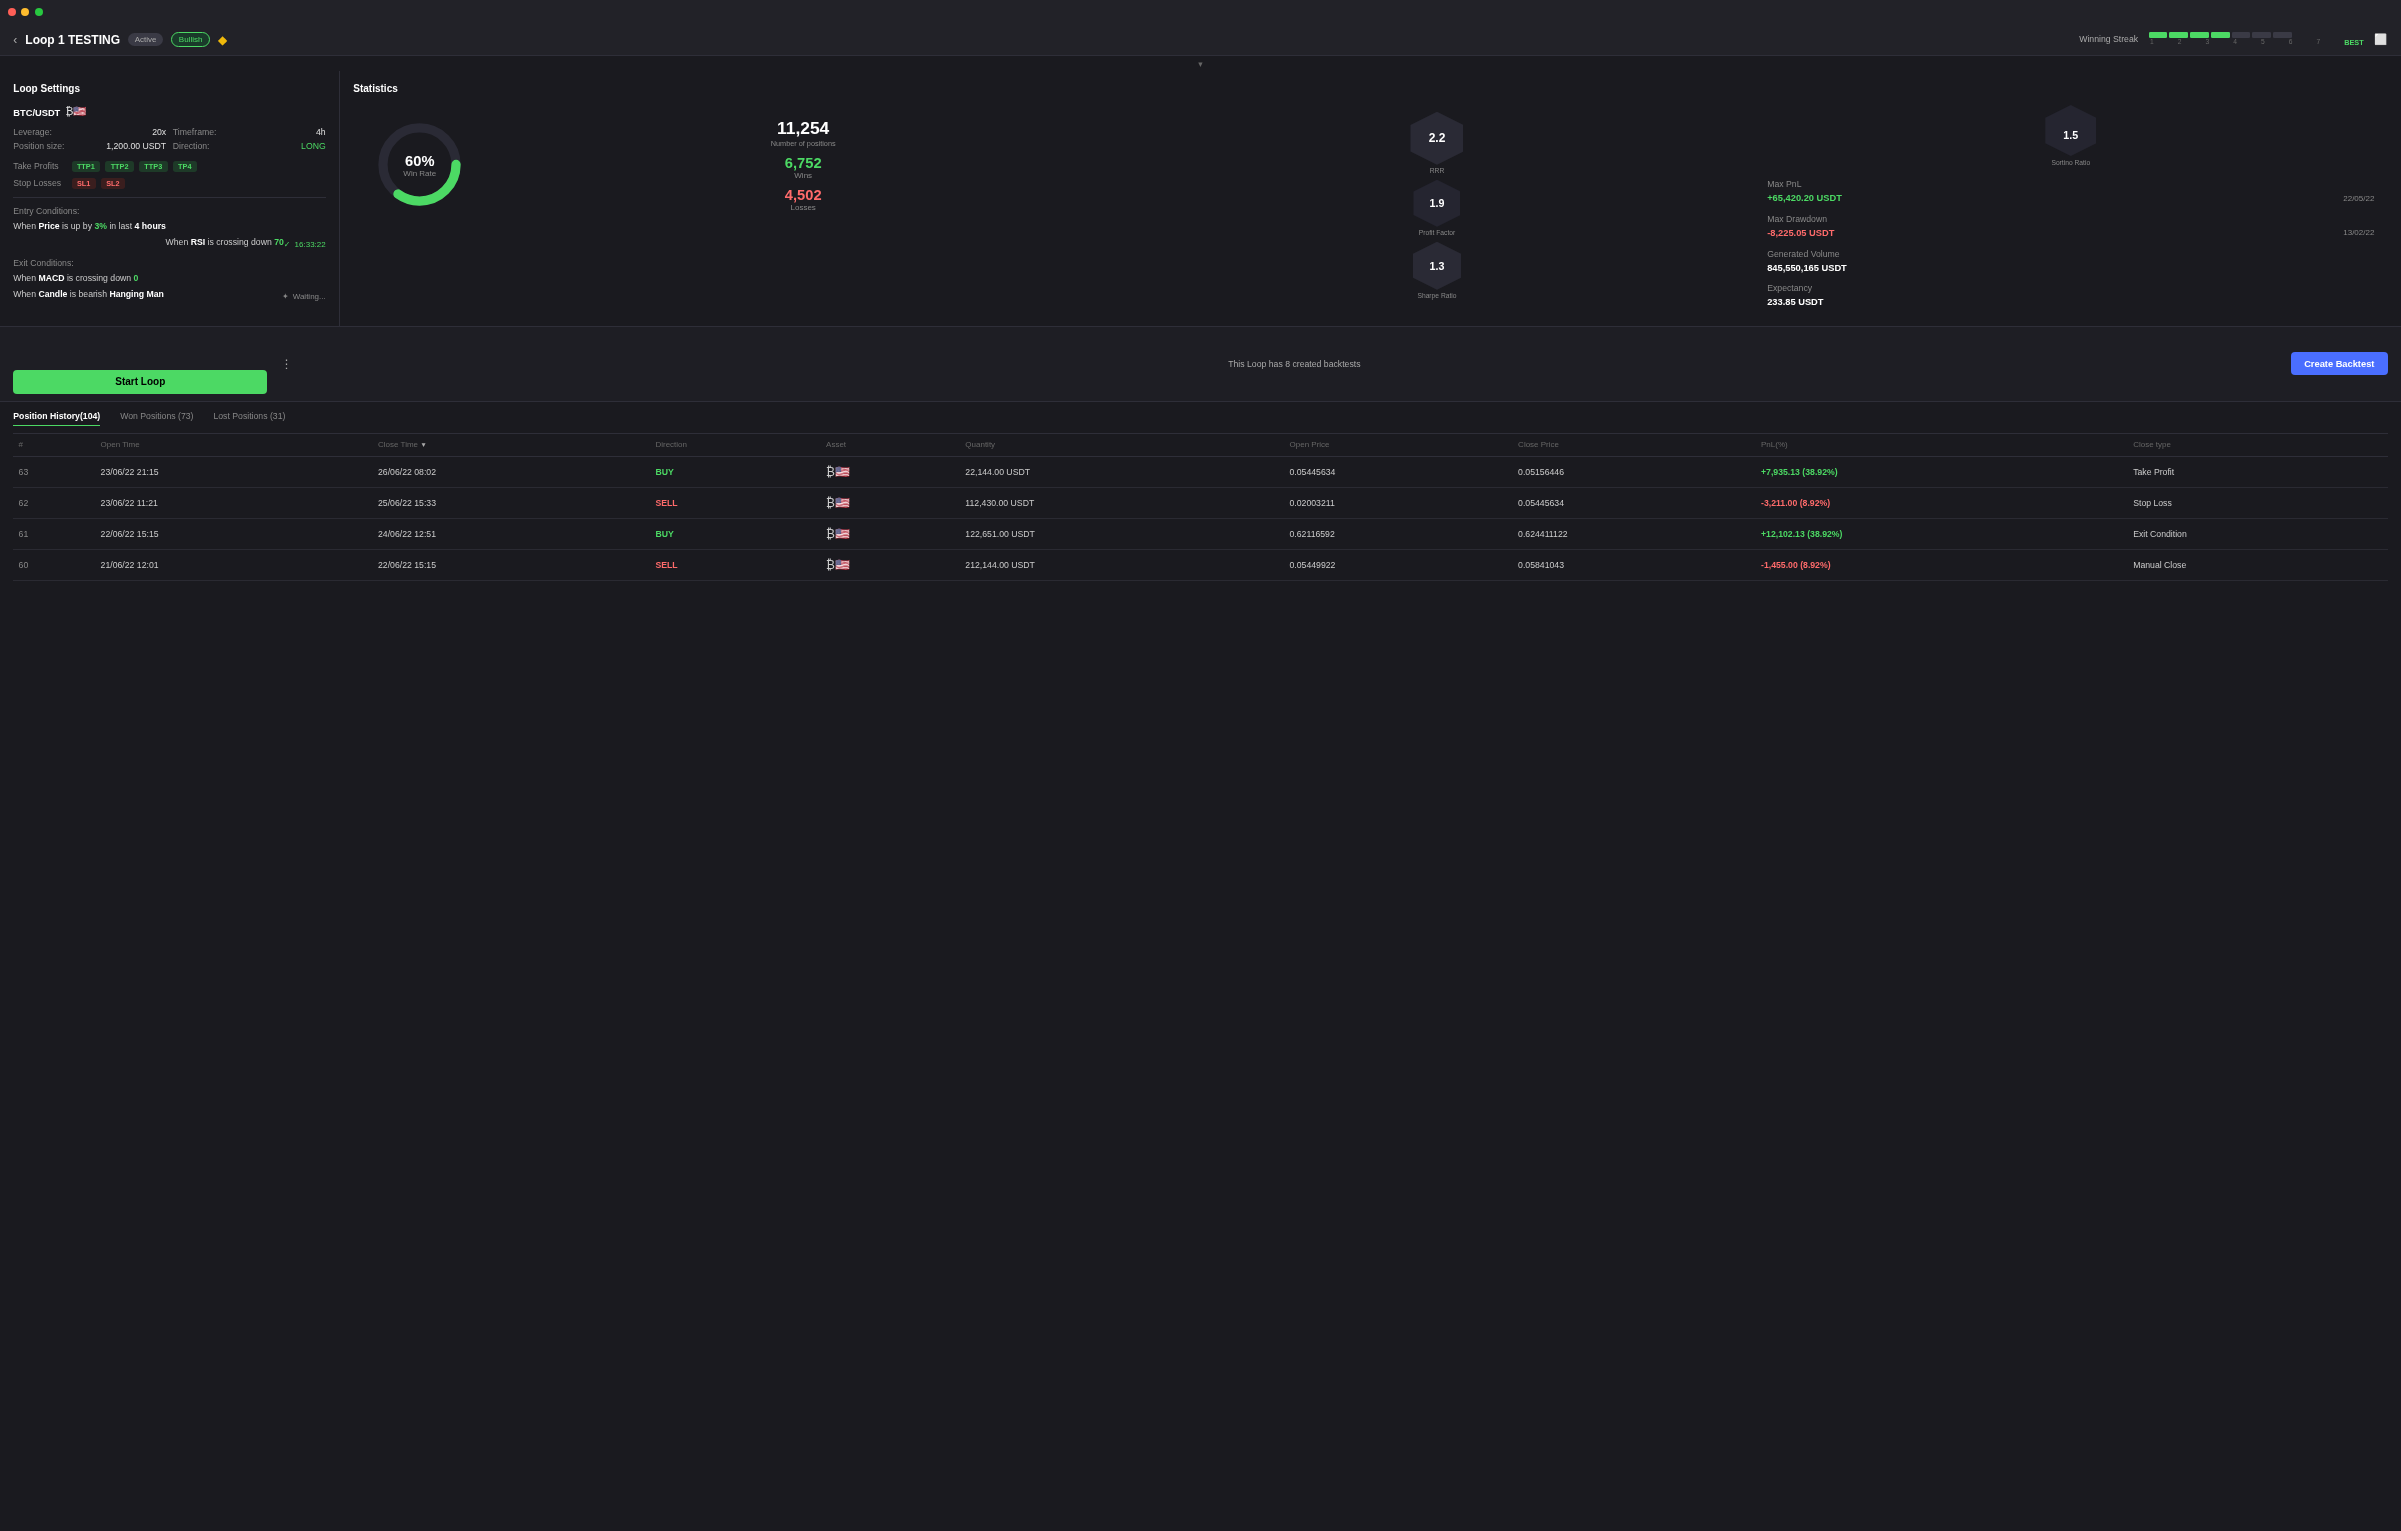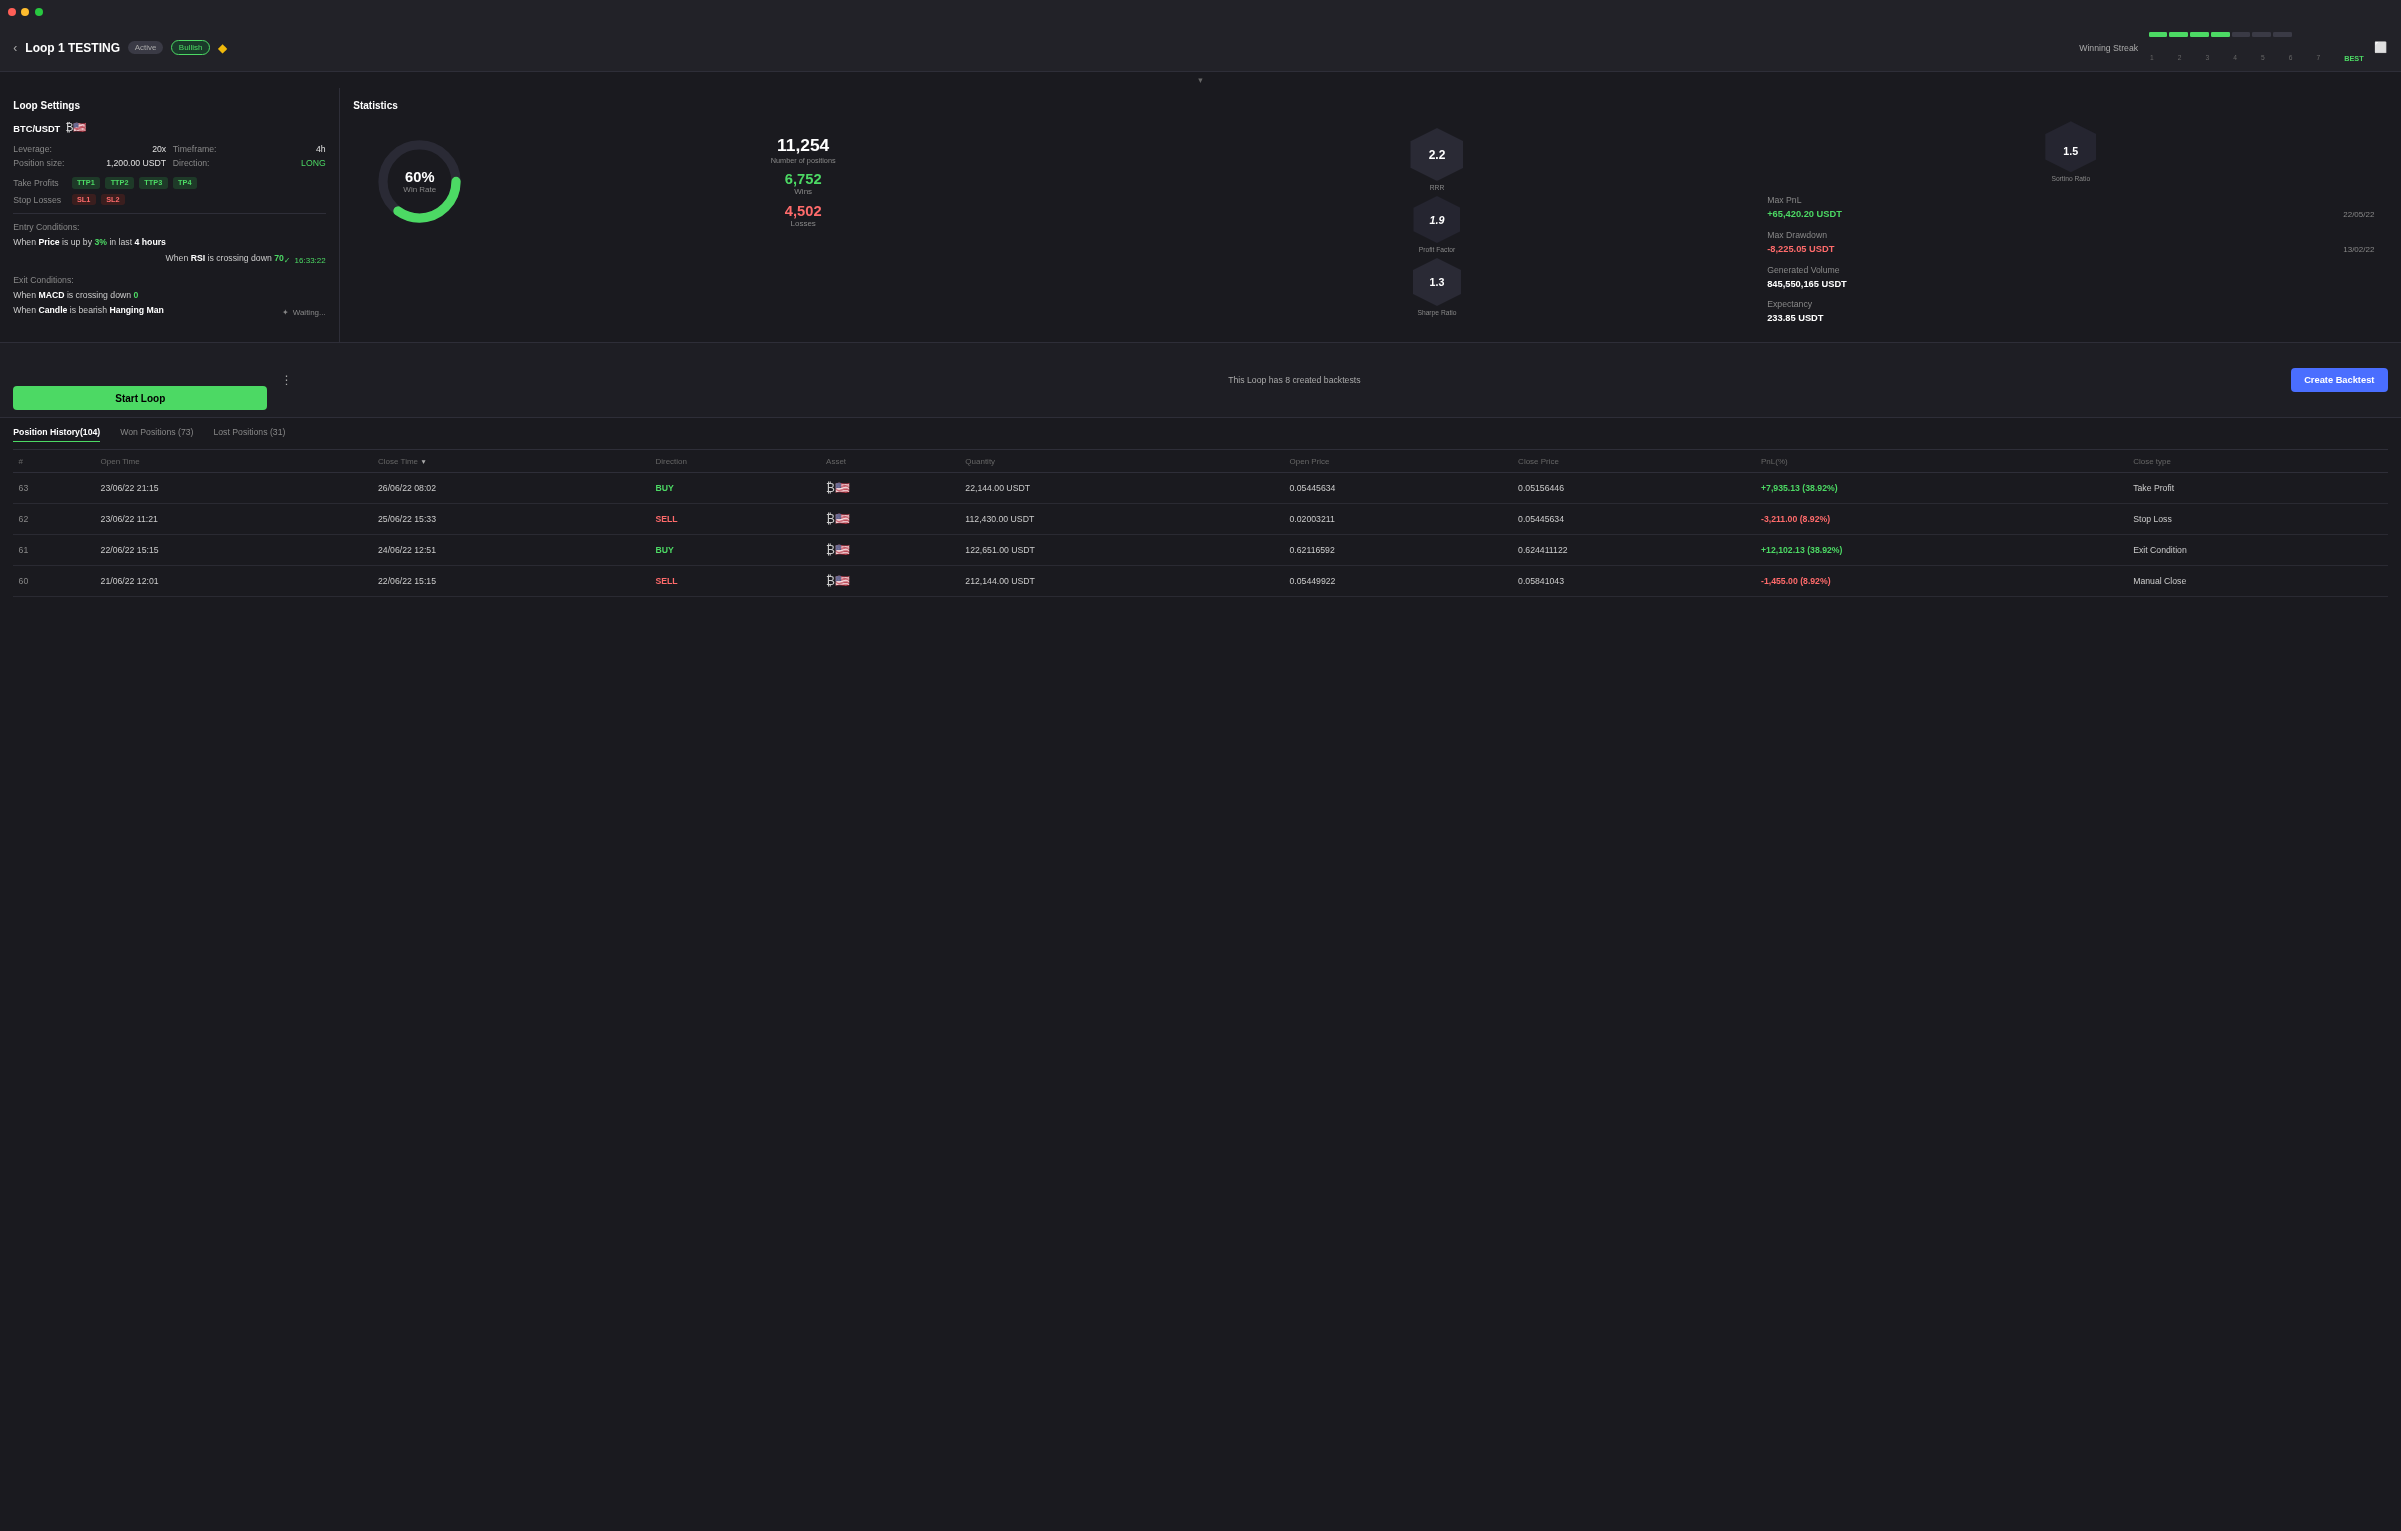--- a/index.html
+++ b/index.html
@@ -451,21 +451,21 @@
     <div>
       <div class="streak-bar">
         <div class="streak-segment streak-filled"></div>
         <div class="streak-segment streak-filled"></div>
         <div class="streak-segment streak-filled"></div>
         <div class="streak-segment streak-filled"></div>
         <div class="streak-segment streak-empty"></div>
         <div class="streak-segment streak-empty"></div>
         <div class="streak-segment streak-empty"></div>
       </div>
-      <div style="display:flex;gap:24px;margin-top:17px;padding-left:1.3px;">
+      <div style="display:flex;gap:24px;margin-top:0;padding-left:1.3px;">
         <span style="color:#666;font-size:6.7px;">1</span>
         <span style="color:#666;font-size:6.7px;">2</span>
         <span style="color:#666;font-size:6.7px;">3</span>
         <span style="color:#666;font-size:6.7px;">4</span>
         <span style="color:#666;font-size:6.7px;">5</span>
         <span style="color:#666;font-size:6.7px;">6</span>
         <span style="color:#666;font-size:6.7px;">7</span>
         <span class="best-label">BEST</span>
       </div>
     </div>
@@ -589,21 +589,21 @@
 
       <div class="hex-col">
         <div class="hex-wrapper">
           <div class="hexagon hex-dark">
             <span class="hex-value">2.2</span>
           </div>
           <span class="hex-label">RRR</span>
         </div>
         <div style="display:flex;gap:5.3px;align-items:center;">
           <div class="hex-wrapper">
-            <div class="hexagon hex-medium" style="width:47px;height:47px;font-style:italic;">
+            <div class="hexagon hex-medium" style="width:47px;height:47px;">
               <span class="hex-value" style="font-size:10.7px;">1.9</span>
             </div>
             <span class="hex-label">Profit Factor</span>
           </div>
         </div>
         <div class="hex-wrapper">
           <div class="hexagon hex-dark" style="width:48px;height:48px;">
             <span class="hex-value" style="font-size:10.7px;">1.3</span>
           </div>
           <span class="hex-label">Sharpe Ratio</span>

